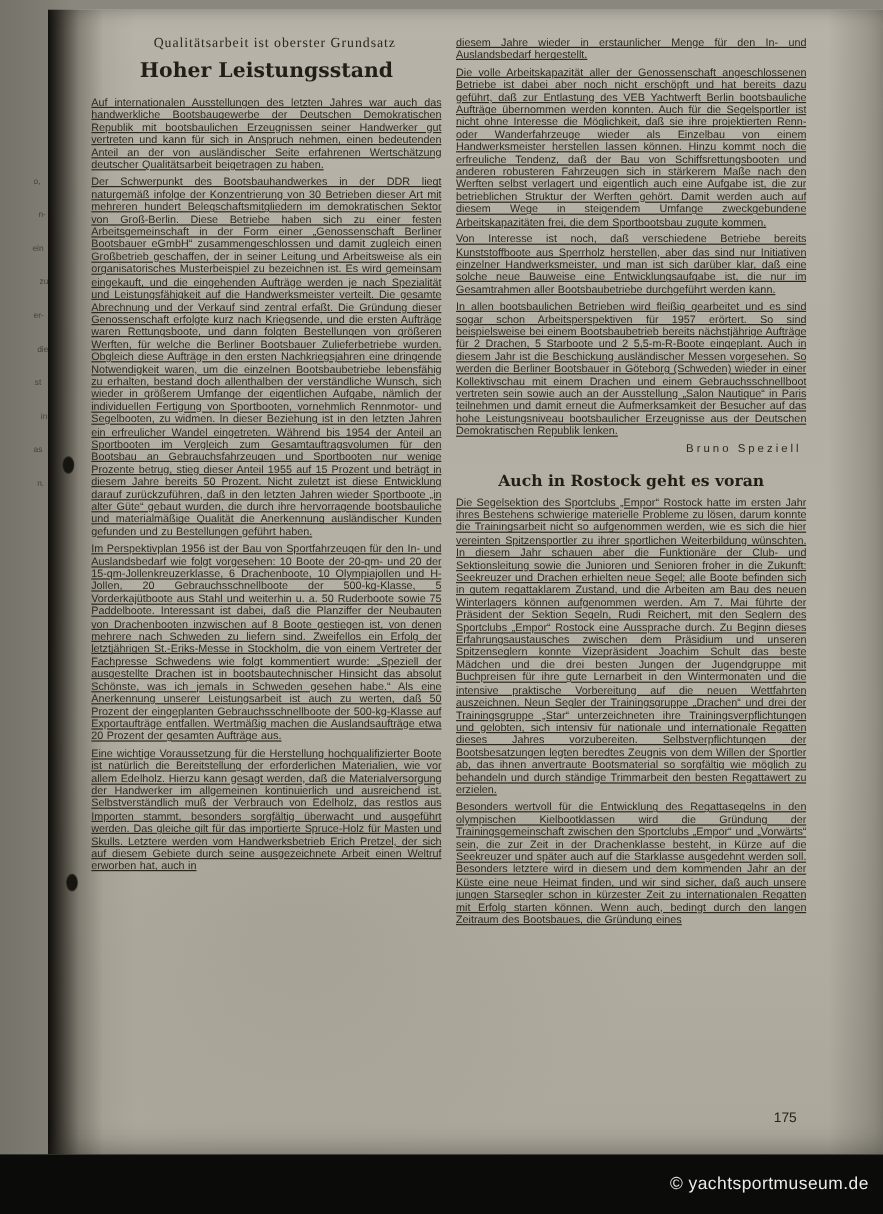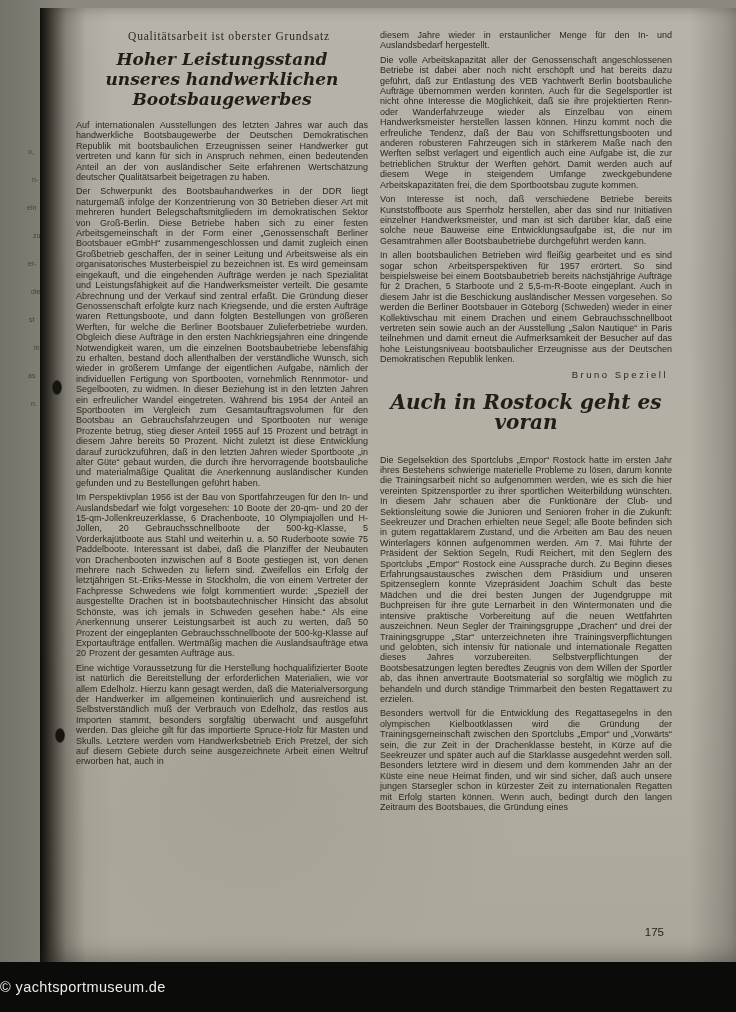--- a/index.html
+++ b/index.html
@@ -19,28 +19,28 @@
     box-shadow:inset 0 -14px 20px -10px rgba(40,38,32,.4), inset 0 10px 14px -10px rgba(40,38,32,.35);
   }
   .kicker{
     text-align:center;font-family:"Liberation Serif",serif;
     font-size:11.5px;letter-spacing:.8px;color:#2a2720;margin:0 0 7px 14px;
   }
   .col{position:absolute;top:22px;width:292px;height:916px;overflow:hidden;}
   .col-left{left:36px;}
   .col-right{left:340px;height:890px;}
   .art-title{
-    font-family:"DejaVu Serif",serif;font-style:italic;font-weight:bold;
+    font-family:"DejaVu Serif",serif;font-weight:bold;
     font-size:17px;line-height:20px;text-align:center;color:#211e18;
     margin:0 0 11px 0;
   }
-  .art-title.rostock{font-size:20px;margin:12px 0 23px 0;}
+  .art-title.rostock{font-size:13px;margin:12px 0 2px 0;}
   p.body{
     font-size:9px;line-height:10.4px;text-align:justify;color:#2b2820;
-    margin:0 0 4px 0;word-spacing:.4px;hyphens:auto;-webkit-hyphens:auto;
+    margin:0 0 4px 0;word-spacing:.4px;hyphens:auto;text-decoration:underline;-webkit-hyphens:auto;
   }
   .author{
     text-align:right;font-size:9.5px;letter-spacing:2.5px;color:#2b2820;
     margin:2px 4px 6px 0;
   }
   .page-number{
     position:absolute;right:72px;top:918px;font-size:11.5px;font-weight:normal;color:#26231c;
   }
   
   .hole{
@@ -50,21 +50,21 @@
   .hole.top{left:52px;top:380px;}
   .hole.bottom{left:55px;top:728px;}
   
   .edge-frag{
     position:absolute;font-size:7px;color:#322f27;opacity:.75;width:20px;
     font-family:"Liberation Sans",sans-serif;
   }
   
   .footer-bar{
     position:absolute;left:0;top:962px;width:736px;height:50px;background:#0b0b09;
-    display:flex;align-items:center;justify-content:flex-start;
+    display:flex;align-items:center;justify-content:flex-end;
   }
   .watermark{
     color:#ecebe8;font-size:14.5px;letter-spacing:.4px;padding-right:12px;
     font-family:"Liberation Sans",sans-serif;
   }
 </style>
 </head>
 <body>
 
 <div class="canvas">
@@ -79,21 +79,20 @@
   <span class="edge-frag" style="left:34px;top:344px">in</span>
   <span class="edge-frag" style="left:28px;top:372px">as</span>
   <span class="edge-frag" style="left:31px;top:400px">n.</span>
 
   <div class="page">
 
     <div class="col col-left">
       <div class="kicker">Qualitätsarbeit ist oberster Grundsatz</div>
       <h1 class="art-title">
         <span>Hoher Leistungsstand</span><br>
-        <span>unseres handwerklichen Bootsbaugewerbes</span>
       </h1>
       <p class="body">Auf internationalen Ausstellungen des letzten Jahres war auch das handwerkliche Bootsbaugewerbe der Deutschen Demokratischen Republik mit bootsbaulichen Erzeugnissen seiner Handwerker gut vertreten und kann für sich in Anspruch nehmen, einen bedeutenden Anteil an der von ausländischer Seite erfahrenen Wertschätzung deutscher Qualitätsarbeit beigetragen zu haben.</p>
       <p class="body">Der Schwerpunkt des Bootsbauhandwerkes in der DDR liegt naturgemäß infolge der Konzentrierung von 30 Betrieben dieser Art mit mehreren hundert Belegschaftsmitgliedern im demokratischen Sektor von Groß-Berlin. Diese Betriebe haben sich zu einer festen Arbeitsgemeinschaft in der Form einer „Genossenschaft Berliner Bootsbauer eGmbH“ zusammengeschlossen und damit zugleich einen Großbetrieb geschaffen, der in seiner Leitung und Arbeitsweise als ein organisatorisches Musterbeispiel zu bezeichnen ist. Es wird gemeinsam eingekauft, und die eingehenden Aufträge werden je nach Spezialität und Leistungsfähigkeit auf die Handwerksmeister verteilt. Die gesamte Abrechnung und der Verkauf sind zentral erfaßt. Die Gründung dieser Genossenschaft erfolgte kurz nach Kriegsende, und die ersten Aufträge waren Rettungsboote, und dann folgten Bestellungen von größeren Werften, für welche die Berliner Bootsbauer Zulieferbetriebe wurden. Obgleich diese Aufträge in den ersten Nachkriegsjahren eine dringende Notwendigkeit waren, um die einzelnen Bootsbaubetriebe lebensfähig zu erhalten, bestand doch allenthalben der verständliche Wunsch, sich wieder in größerem Umfange der eigentlichen Aufgabe, nämlich der individuellen Fertigung von Sportbooten, vornehmlich Rennmotor- und Segelbooten, zu widmen. In dieser Beziehung ist in den letzten Jahren ein erfreulicher Wandel eingetreten. Während bis 1954 der Anteil an Sportbooten im Vergleich zum Gesamtauftragsvolumen für den Bootsbau an Gebrauchsfahrzeugen und Sportbooten nur wenige Prozente betrug, stieg dieser Anteil 1955 auf 15 Prozent und beträgt in diesem Jahre bereits 50 Prozent. Nicht zuletzt ist diese Entwicklung darauf zurückzuführen, daß in den letzten Jahren wieder Sportboote „in alter Güte“ gebaut wurden, die durch ihre hervorragende bootsbauliche und materialmäßige Qualität die Anerkennung ausländischer Kunden gefunden und zu Bestellungen geführt haben.</p>
       <p class="body">Im Perspektivplan 1956 ist der Bau von Sportfahrzeugen für den In- und Auslandsbedarf wie folgt vorgesehen: 10 Boote der 20-qm- und 20 der 15-qm-Jollenkreuzerklasse, 6 Drachenboote, 10 Olympiajollen und H-Jollen, 20 Gebrauchsschnellboote der 500-kg-Klasse, 5 Vorderkajütboote aus Stahl und weiterhin u. a. 50 Ruderboote sowie 75 Paddelboote. Interessant ist dabei, daß die Planziffer der Neubauten von Drachenbooten inzwischen auf 8 Boote gestiegen ist, von denen mehrere nach Schweden zu liefern sind. Zweifellos ein Erfolg der letztjährigen St.-Eriks-Messe in Stockholm, die von einem Vertreter der Fachpresse Schwedens wie folgt kommentiert wurde: „Speziell der ausgestellte Drachen ist in bootsbautechnischer Hinsicht das absolut Schönste, was ich jemals in Schweden gesehen habe.“ Als eine Anerkennung unserer Leistungsarbeit ist auch zu werten, daß 50 Prozent der eingeplanten Gebrauchsschnellboote der 500-kg-Klasse auf Exportaufträge entfallen. Wertmäßig machen die Auslandsaufträge etwa 20 Prozent der gesamten Aufträge aus.</p>
       <p class="body">Eine wichtige Voraussetzung für die Herstellung hochqualifizierter Boote ist natürlich die Bereitstellung der erforderlichen Materialien, wie vor allem Edelholz. Hierzu kann gesagt werden, daß die Materialversorgung der Handwerker im allgemeinen kontinuierlich und ausreichend ist. Selbstverständlich muß der Verbrauch von Edelholz, das restlos aus Importen stammt, besonders sorgfältig überwacht und ausgeführt werden. Das gleiche gilt für das importierte Spruce-Holz für Masten und Skulls. Letztere werden vom Handwerksbetrieb Erich Pretzel, der sich auf diesem Gebiete durch seine ausgezeichnete Arbeit einen Weltruf erworben hat, auch in</p>
     </div>
 
     <div class="col col-right">
       <p class="body">diesem Jahre wieder in erstaunlicher Menge für den In- und Auslandsbedarf hergestellt.</p>
       <p class="body">Die volle Arbeitskapazität aller der Genossenschaft angeschlossenen Betriebe ist dabei aber noch nicht erschöpft und hat bereits dazu geführt, daß zur Entlastung des VEB Yachtwerft Berlin bootsbauliche Aufträge übernommen werden konnten. Auch für die Segelsportler ist nicht ohne Interesse die Möglichkeit, daß sie ihre projektierten Renn- oder Wanderfahrzeuge wieder als Einzelbau von einem Handwerksmeister herstellen lassen können. Hinzu kommt noch die erfreuliche Tendenz, daß der Bau von Schiffsrettungsbooten und anderen robusteren Fahrzeugen sich in stärkerem Maße nach den Werften selbst verlagert und eigentlich auch eine Aufgabe ist, die zur betrieblichen Struktur der Werften gehört. Damit werden auch auf diesem Wege in steigendem Umfange zweckgebundene Arbeitskapazitäten frei, die dem Sportbootsbau zugute kommen.</p>

